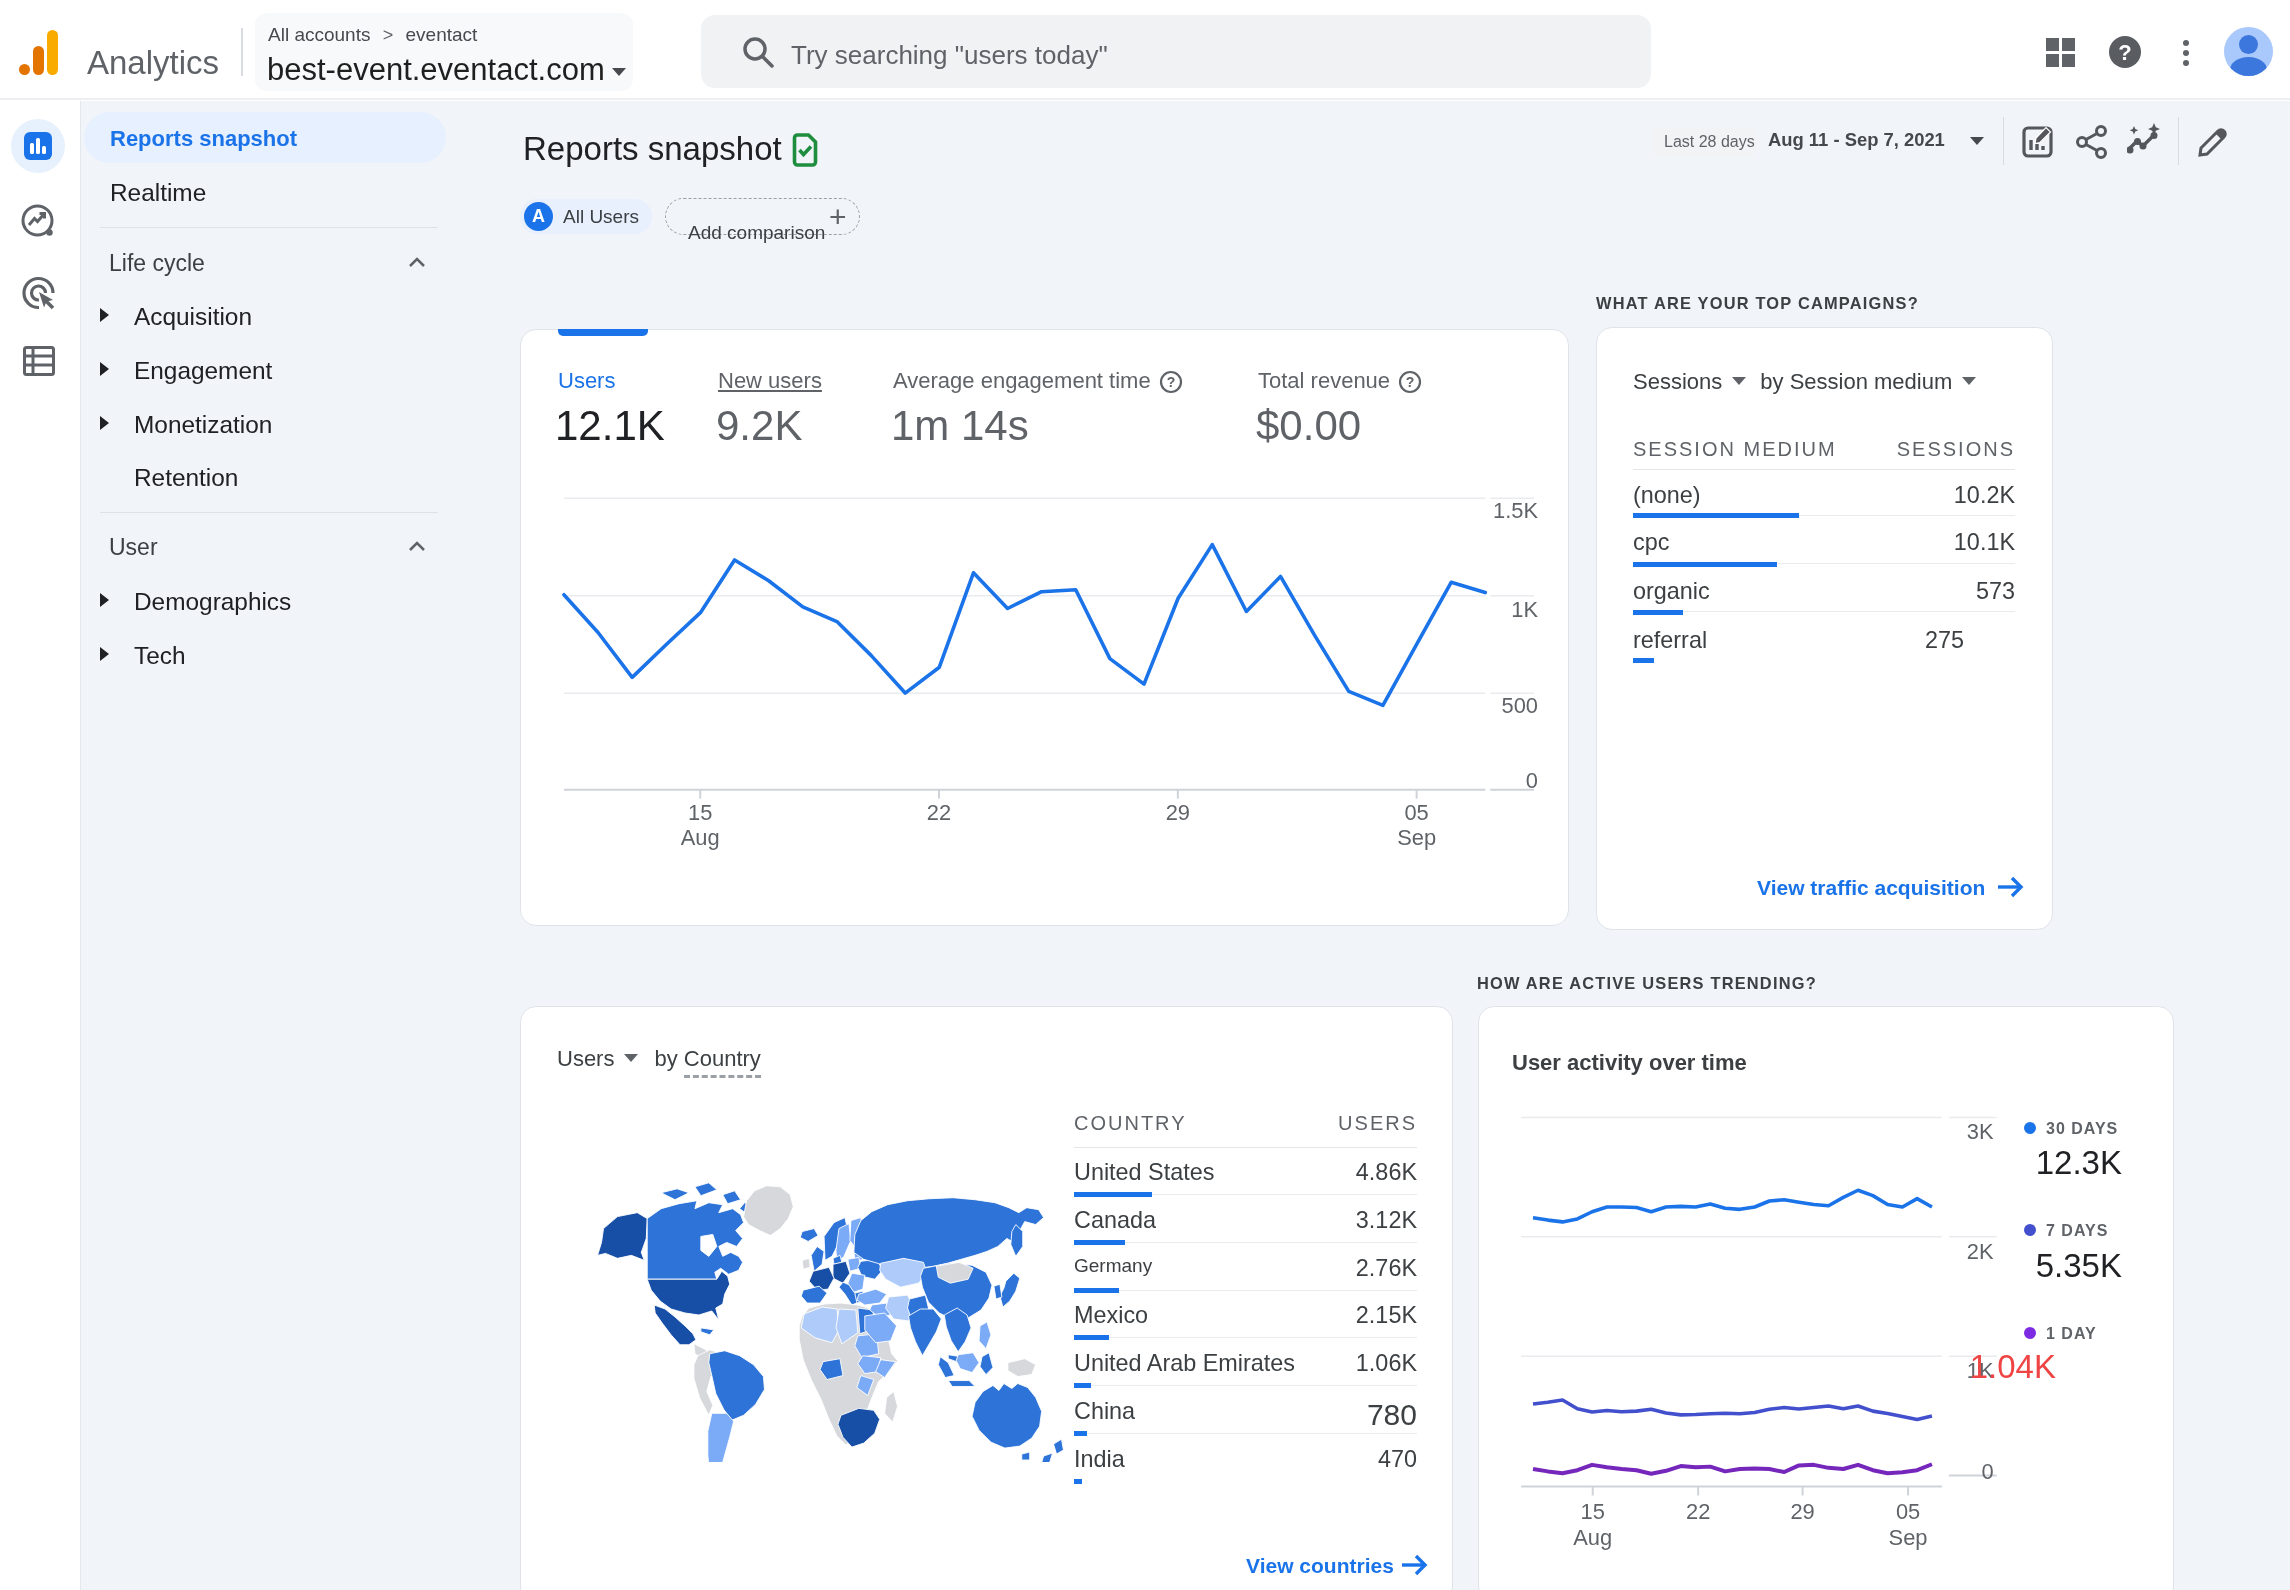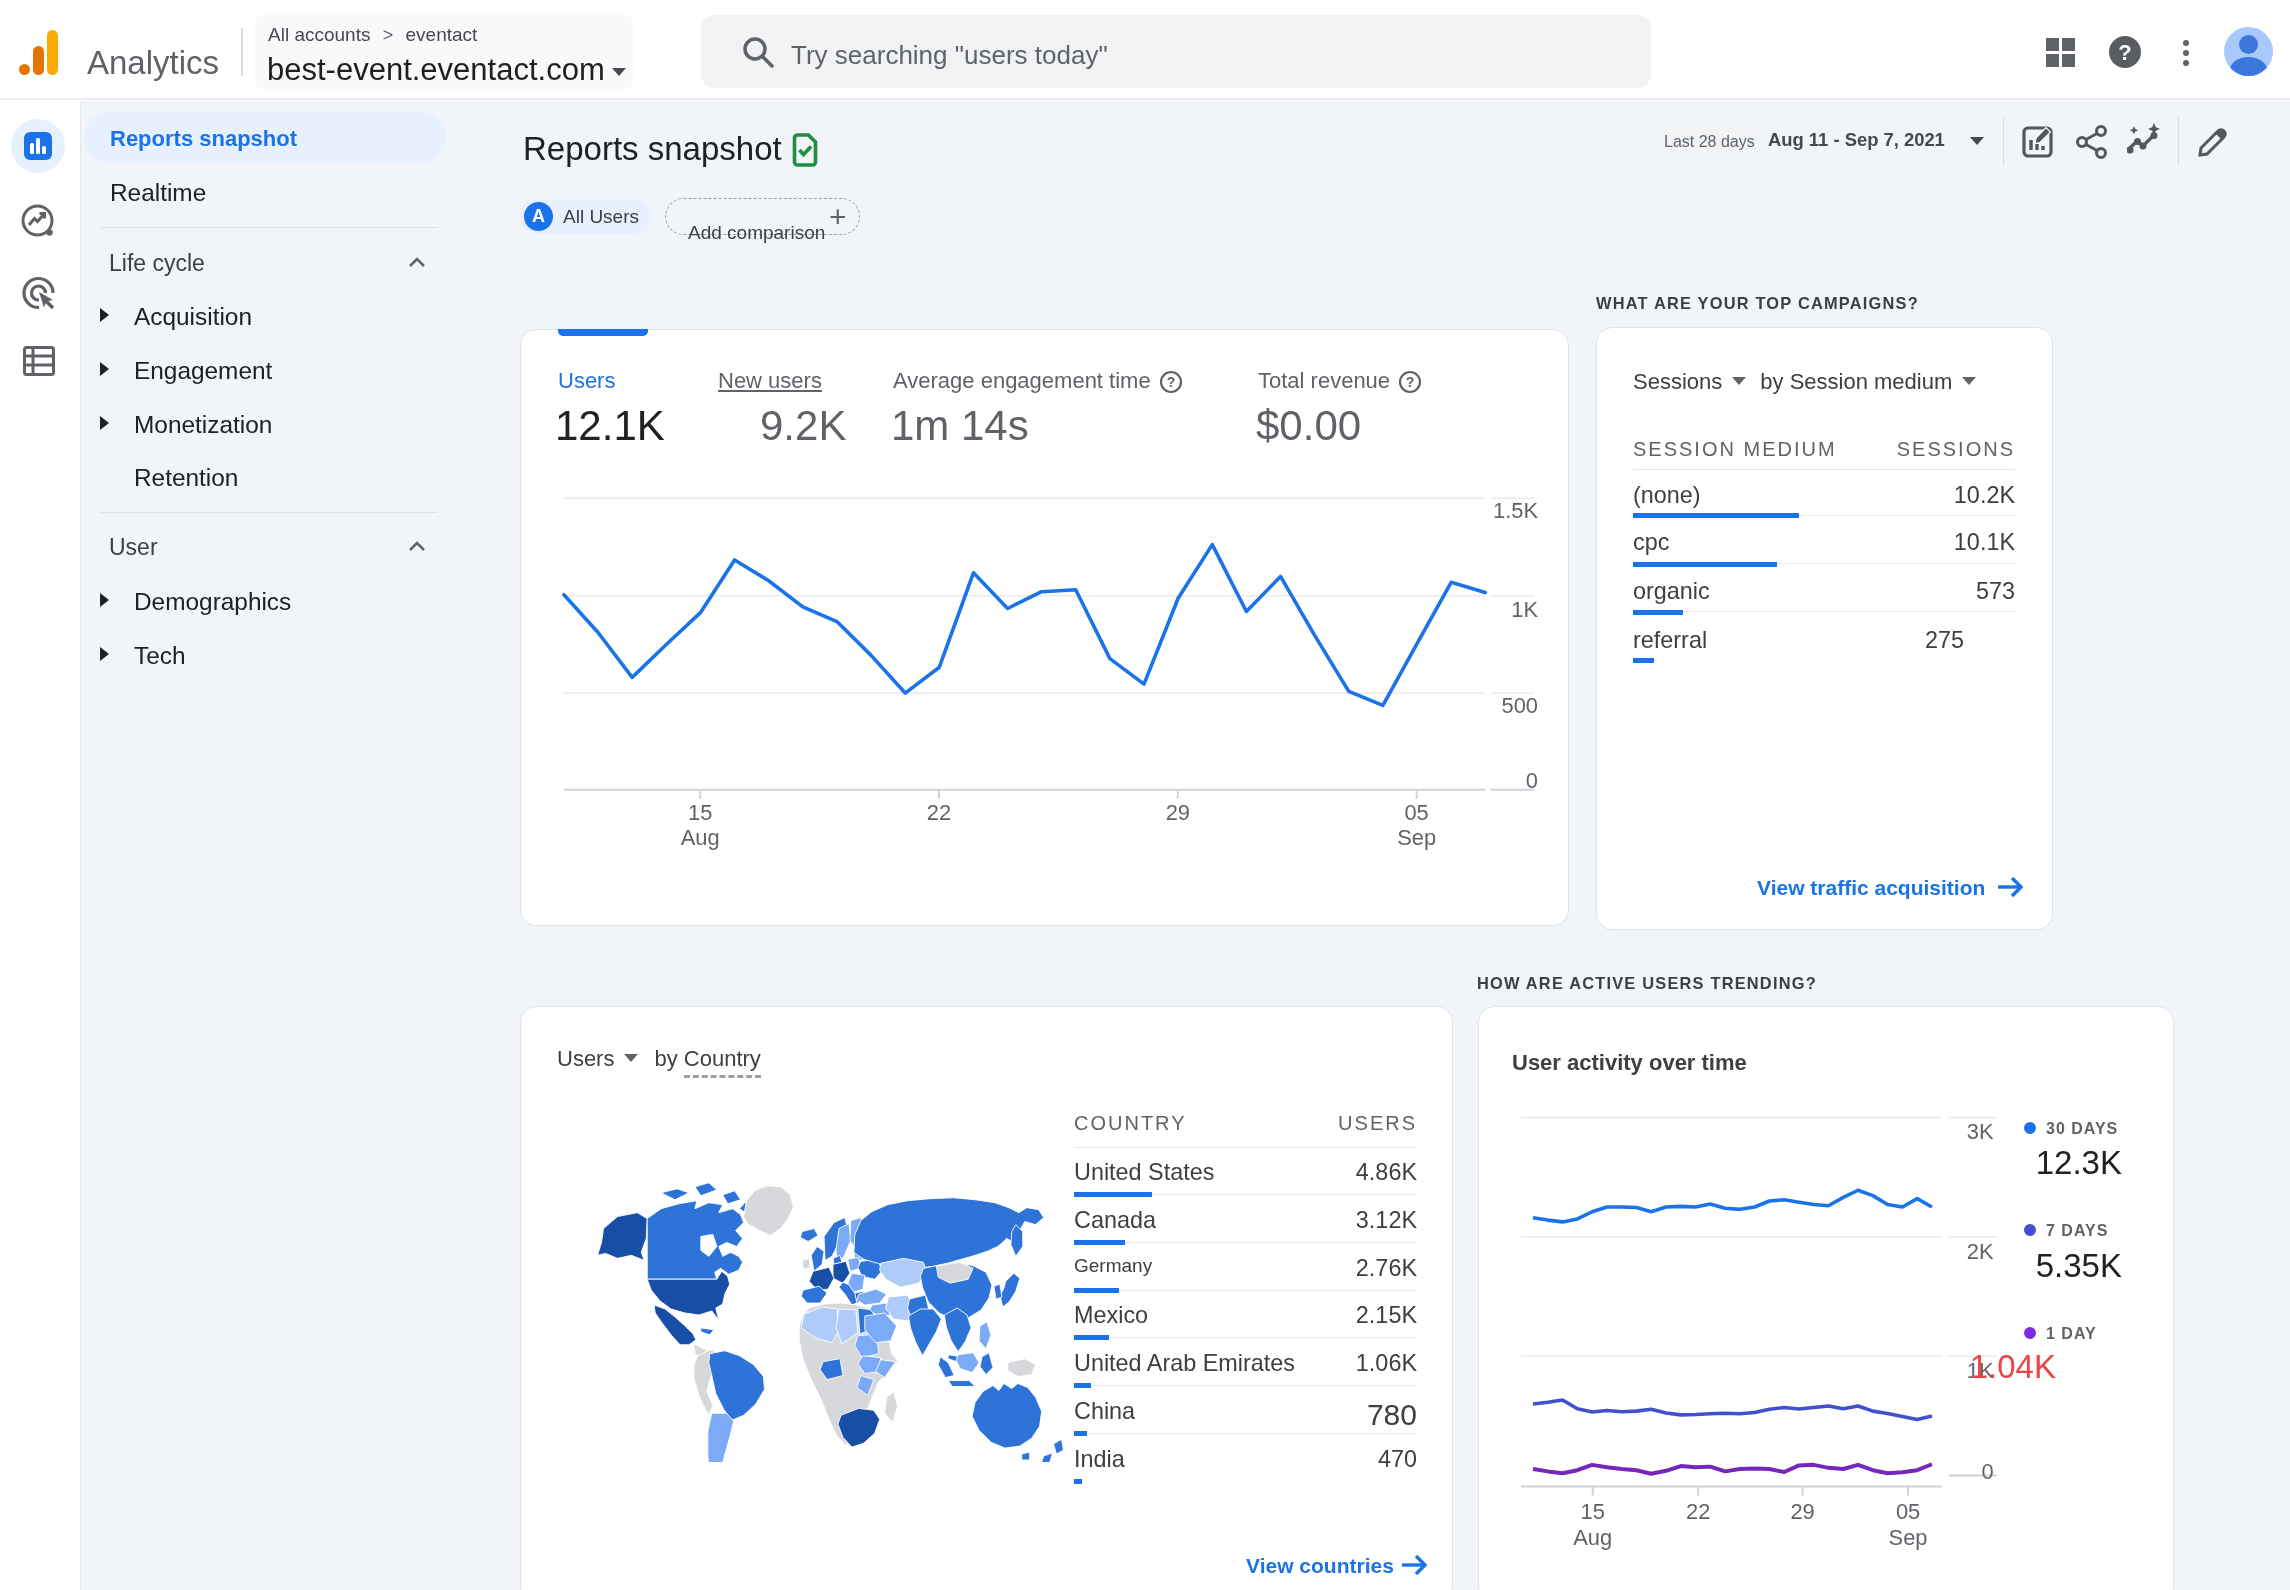--- a/index.html
+++ b/index.html
@@ -179,21 +179,21 @@
 <svg class="abs" style="left:2197px;top:123px;" width="32" height="36" viewBox="0 0 32 36">
   <path d="M4 25 L21 8 a4.2 4.2 0 0 1 6 6 L10 31 L3 32 Z" fill="none" stroke="#54575c" stroke-width="3"></path>
   <path d="M21 8 a4.2 4.2 0 0 1 6 6 l-2.5 2.5 -6 -6 Z" fill="#54575c"></path>
 </svg>
 
 <div class="card" style="left:520px;top:329px;width:1049px;height:597px;"></div>
 <div class="abs" style="left:558px;top:329px;width:90px;height:7px;background:#1a73e8;border-radius:0 0 5px 5px;"></div>
 <div class="abs" style="left:558px;top:368px;font-size:22px;color:#1a73e8;">Users</div>
 <div class="abs" style="left:555px;top:402px;font-size:42px;color:#202124;">12.1K</div>
 <div class="abs" style="left:718px;top:368px;font-size:22px;color:#5f6368;text-decoration:underline;">New users</div>
-<div class="abs" style="left:716px;top:402px;font-size:42px;color:#5f6368;margin-left:44px;">9.2K</div>
+<div class="abs" style="left:716px;top:402px;font-size:42px;color:#5f6368;">9.2K</div>
 <div class="abs" style="left:893px;top:368px;font-size:22px;color:#5f6368;">Average engagement time</div>
 <div class="abs" style="left:891px;top:402px;font-size:42px;color:#5f6368;">1m 14s</div>
 <div class="abs" style="left:1258px;top:368px;font-size:22px;color:#5f6368;">Total revenue</div>
 <div class="abs" style="left:1256px;top:402px;font-size:42px;color:#5f6368;">$0.00</div>
 <svg class="abs" style="left:1159px;top:370px;" width="24" height="24" viewBox="0 0 24 24">
     <circle cx="12" cy="12" r="10" fill="none" stroke="#5f6368" stroke-width="2.2"></circle>
     <text x="12" y="17" font-size="14" font-weight="bold" fill="#5f6368" text-anchor="middle" font-family="Liberation Sans">?</text>
   </svg>
 <svg class="abs" style="left:1398px;top:370px;" width="24" height="24" viewBox="0 0 24 24">
     <circle cx="12" cy="12" r="10" fill="none" stroke="#5f6368" stroke-width="2.2"></circle>

